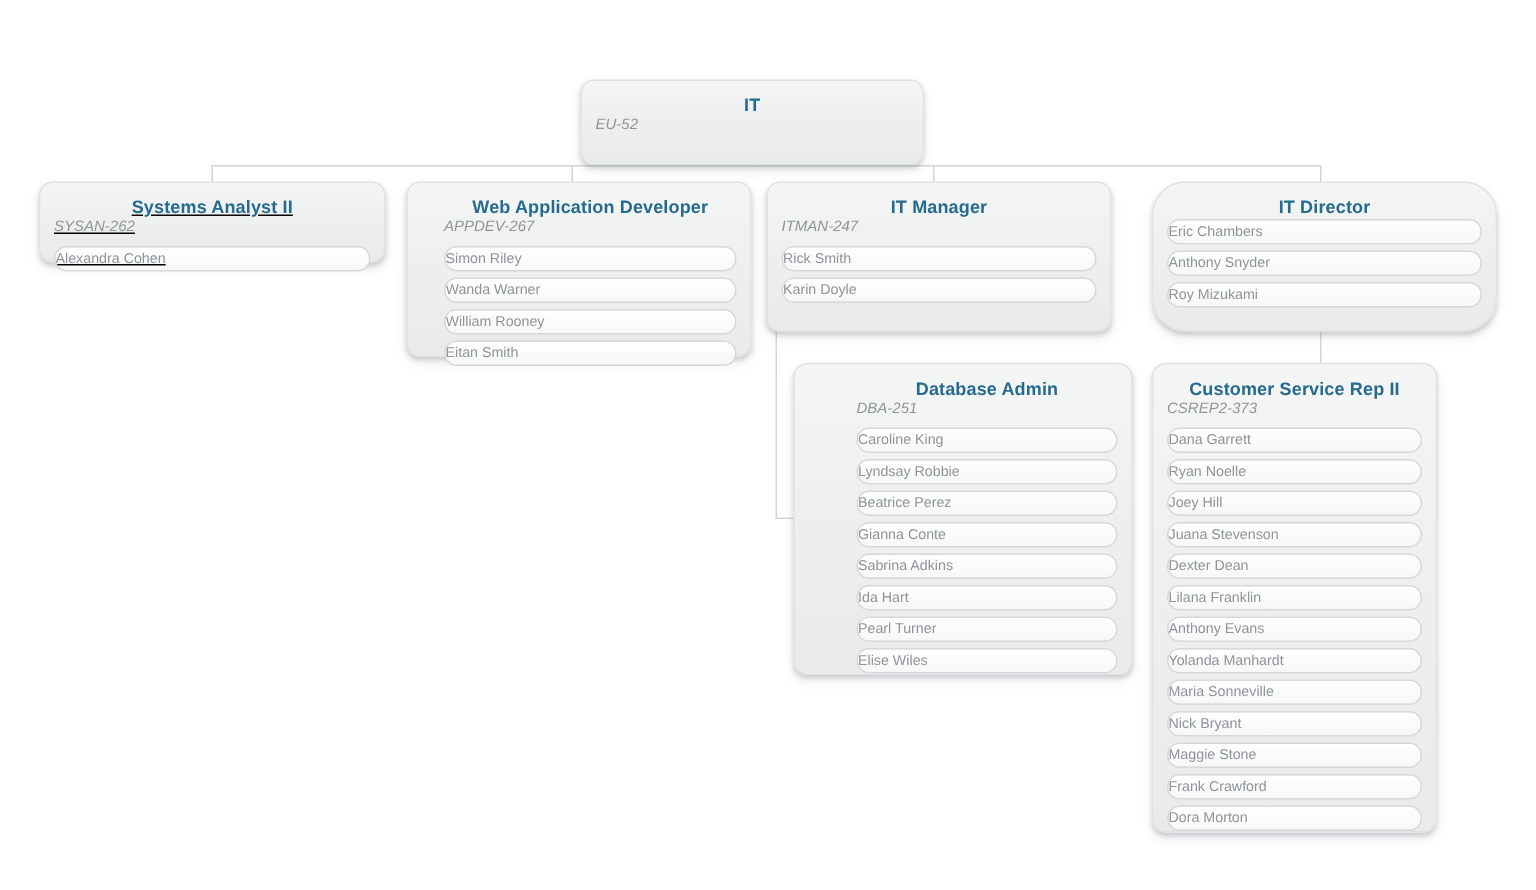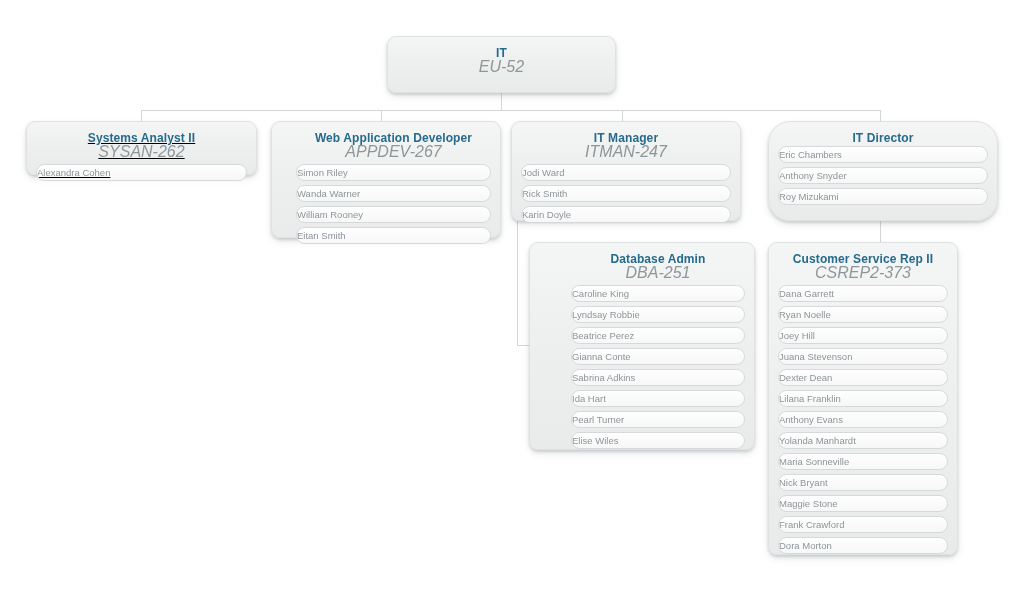--- a/index.html
+++ b/index.html
@@ -43,22 +43,21 @@
   .node-title {
     text-align: center;
     font-size: 12px;
     font-weight: bold;
     color: #266b8d;
     letter-spacing: 0.1px;
     line-height: 14px;
     margin: 1px 0 1px 0;
   }
   .node-code {
-    text-align: center;
-    font-size: 16px;
+    font-size: 10px;
     font-style: italic;
     color: #8e9699;
     line-height: 12px;
     margin-bottom: 6px;
   }
   .node.root .node-code { margin-bottom: 0; }
 
   .emp-list {
     display: block;
   }
@@ -89,21 +88,21 @@
   <div class="conn v" style="left:141px; top:110px; height:11px;"></div>
   <div class="conn v" style="left:381px; top:110px; height:11px;"></div>
   <div class="conn v" style="left:622px; top:110px; height:11px;"></div>
   <div class="conn v" style="left:880px; top:110px; height:11px;"></div>
 
   <div class="conn v" style="left:517px; top:221px; height:124px;"></div>
   <div class="conn h" style="left:517px; top:345px; width:13px;"></div>
 
   <div class="conn v" style="left:880px; top:221px; height:21px;"></div>
 
-  <div class="node root" style="left:387px; top:36px; width:229px; height:57px;">
+  <div class="node root" style="left:387px; top:53px; width:229px; height:57px;">
     <div class="node-title">IT</div>
     <div class="node-code">EU-52</div>
   </div>
 
   <div class="node" style="left:26px; top:121px; width:231px; height:54px;text-decoration:underline;">
     <div class="node-title">Systems Analyst II</div>
     <div class="node-code">SYSAN-262</div>
     <div class="emp-list">
         <div class="emp">Alexandra Cohen</div>
       </div>
@@ -117,21 +116,20 @@
         <div class="emp">Wanda Warner</div>
         <div class="emp">William Rooney</div>
         <div class="emp">Eitan Smith</div>
       </div>
   </div>
 
   <div class="node" style="left:511px; top:121px; width:230px; height:100px;">
     <div class="node-title">IT Manager</div>
     <div class="node-code">ITMAN-247</div>
     <div class="emp-list">
-        <div class="emp">Jodi Ward</div>
         <div class="emp">Rick Smith</div>
         <div class="emp">Karin Doyle</div>
       </div>
   </div>
 
   <div class="node" style="left:768px; top:121px; width:230px; height:100px;border-radius:22px;">
     <div class="node-title">IT Director</div>
     <div class="emp-list">
         <div class="emp">Eric Chambers</div>
         <div class="emp">Anthony Snyder</div>

